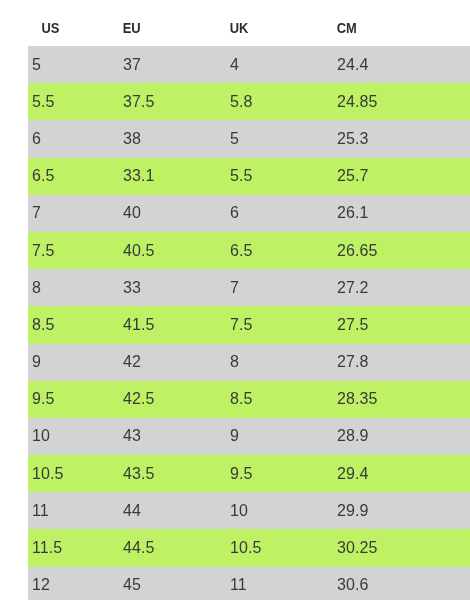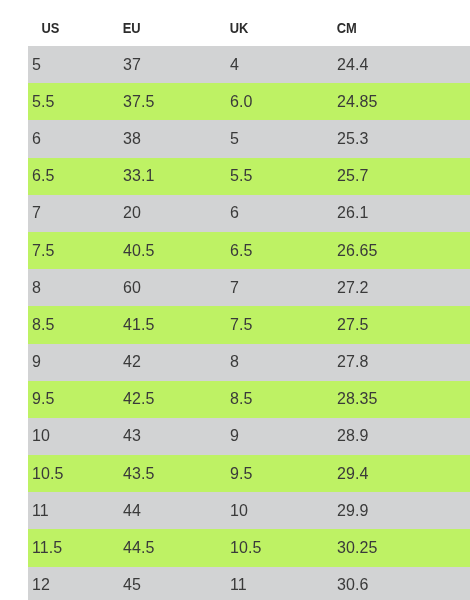--- a/index.html
+++ b/index.html
@@ -122,50 +122,50 @@
     <tbody id="table-body">
         <tr class="shaded">
           <td class="col-us pad-left">5</td>
           <td class="col-eu">37</td>
           <td class="col-uk">4</td>
           <td class="col-cm pad-right">24.4</td>
         </tr>
         <tr class="plain">
           <td class="col-us pad-left">5.5</td>
           <td class="col-eu">37.5</td>
-          <td class="col-uk">6.0</td>
+          <td class="col-uk">5.8</td>
           <td class="col-cm pad-right">24.85</td>
         </tr>
         <tr class="shaded">
           <td class="col-us pad-left">6</td>
           <td class="col-eu">38</td>
           <td class="col-uk">5</td>
           <td class="col-cm pad-right">25.3</td>
         </tr>
         <tr class="plain">
           <td class="col-us pad-left">6.5</td>
           <td class="col-eu">33.1</td>
           <td class="col-uk">5.5</td>
           <td class="col-cm pad-right">25.7</td>
         </tr>
         <tr class="shaded">
           <td class="col-us pad-left">7</td>
-          <td class="col-eu">20</td>
+          <td class="col-eu">40</td>
           <td class="col-uk">6</td>
           <td class="col-cm pad-right">26.1</td>
         </tr>
         <tr class="plain">
           <td class="col-us pad-left">7.5</td>
           <td class="col-eu">40.5</td>
           <td class="col-uk">6.5</td>
           <td class="col-cm pad-right">26.65</td>
         </tr>
         <tr class="shaded">
           <td class="col-us pad-left">8</td>
-          <td class="col-eu">60</td>
+          <td class="col-eu">33</td>
           <td class="col-uk">7</td>
           <td class="col-cm pad-right">27.2</td>
         </tr>
         <tr class="plain">
           <td class="col-us pad-left">8.5</td>
           <td class="col-eu">41.5</td>
           <td class="col-uk">7.5</td>
           <td class="col-cm pad-right">27.5</td>
         </tr>
         <tr class="shaded">

